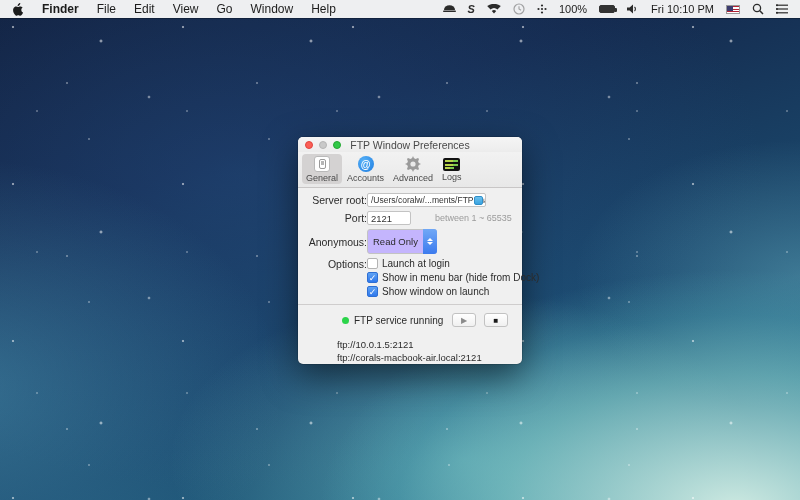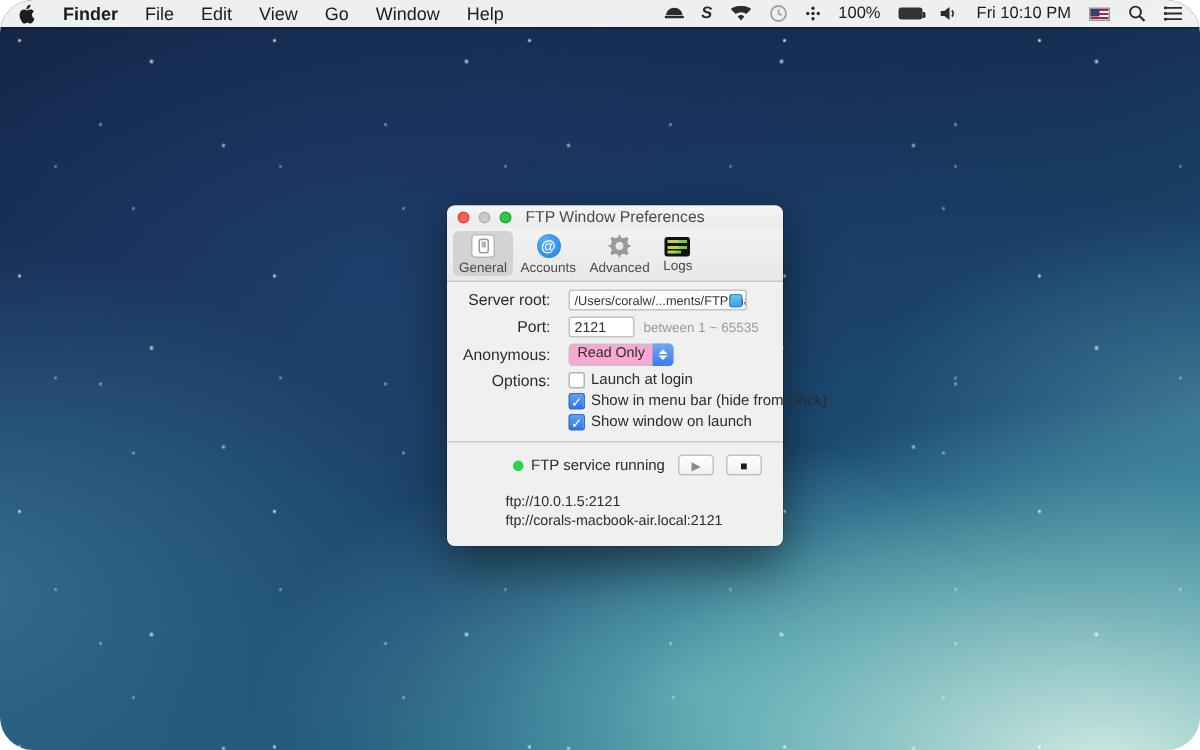--- a/index.html
+++ b/index.html
@@ -7,21 +7,20 @@
   body { font-family:"Liberation Sans", sans-serif; }
 
   .screen { position:relative; width:800px; height:500px; overflow:hidden;
     background:
       radial-gradient(ellipse 520px 300px at 92% 102%, rgba(215,240,230,0.95), rgba(140,210,205,0.55) 45%, rgba(90,180,190,0.25) 65%, transparent 80%),
       radial-gradient(ellipse 420px 240px at 58% 92%, rgba(120,200,200,0.55), transparent 70%),
       radial-gradient(ellipse 460px 330px at -5% 78%, rgba(80,160,190,0.5), transparent 70%),
       radial-gradient(ellipse 700px 420px at 30% 35%, rgba(45,95,155,0.35), transparent 75%),
       radial-gradient(ellipse 300px 180px at 100% 55%, rgba(120,190,205,0.35), transparent 75%),
       linear-gradient(160deg, #101d3a 0%, #14294d 30%, #1b4a6e 65%, #2a7a95 100%);
-    border-radius: 22px;
   }
   
   .stars { position:absolute; inset:0; pointer-events:none;
     background-image:
       radial-gradient(1px 1px at 13px 27px, rgba(255,255,255,.9), transparent 1.6px),
       radial-gradient(1px 1px at 67px 83px, rgba(255,255,255,.6), transparent 1.5px),
       radial-gradient(1.4px 1.4px at 101px 41px, rgba(255,255,255,.8), transparent 2px),
       radial-gradient(1px 1px at 37px 111px, rgba(255,255,255,.5), transparent 1.5px),
       radial-gradient(1.2px 1.2px at 149px 97px, rgba(255,255,255,.7), transparent 1.8px),
       radial-gradient(1px 1px at 89px 139px, rgba(255,255,255,.55), transparent 1.5px);
@@ -68,30 +67,30 @@
   .icon-accounts { width:16px; height:16px; border-radius:50%;
     background:radial-gradient(circle at 35% 30%, #55b0f7, #1f7de0); color:#fff;
     font-size:10px; font-weight:bold; display:flex; align-items:center; justify-content:center; }
   .icon-logs { width:17px; height:13px; margin-top:2px; background:#111; border-radius:2px; padding:2px 2px;
     display:flex; flex-direction:column; justify-content:space-between; }
   .icon-logs i { display:block; height:2px; background:linear-gradient(90deg,#b9d44b 60%, #7bc94c 60%); }
   .icon-logs i:last-child { width:70%; }
 
   .content { padding-top:5px; }
   .frow { display:flex; align-items:center; margin:0 0 4px 0; }
-  .flabel { width:69px; text-align:right; margin-right:12px; color:#2b2b2b; flex:none; }
+  .flabel { width:69px; text-align:right; margin-right:0; color:#2b2b2b; flex:none; }
   .tfield { background:#fff; border:1px solid #c3c3c3; border-radius:2px; height:14px;
     font-size:8.5px; color:#333; display:flex; align-items:center; padding:0 3px; }
   .serverroot { width:119px; position:relative; padding-right:14px; white-space:nowrap; overflow:hidden; }
   .pickbtn { position:absolute; right:2px; top:2px; width:9px; height:9px; border-radius:2px;
     background:linear-gradient(#6cc1ee,#39a3e0); border:0.5px solid #2f8fc9; }
   .portfield { width:44px; font-size:9.5px; }
-  .hint { color:#9b9b9b; font-size:9px; margin-left:6px; }
-  .popup { width:70px; height:15px; background:#f9a8d4; border:1px solid #c3c3c3; border-radius:3px;
-    display:flex; position:relative; font-size:9.5px; padding-left:5px; }
+  .hint { color:#9b9b9b; font-size:9px; margin-left:24px; }
+  .popup { width:70px; height:25px; background:#c4b5fd; border:1px solid #c3c3c3; border-radius:3px;
+    display:flex; align-items:center; position:relative; font-size:9.5px; padding-left:5px; }
   .popup .caps { position:absolute; right:-1px; top:-1px; bottom:-1px; width:14px; border-radius:0 3px 3px 0;
     background:linear-gradient(#70a8f6,#3c7bee); display:flex; flex-direction:column; align-items:center; justify-content:center; gap:1px; }
   .caps b { width:0; height:0; border-left:3px solid transparent; border-right:3px solid transparent; }
   .caps b.up { border-bottom:3px solid #fff; }
   .caps b.dn { border-top:3px solid #fff; }
 
   .help { color:#a8a8a8; font-size:9px; line-height:1.35; padding:3px 16px 6px 20px; }
 
   .orow { display:flex; align-items:flex-start; }
   .opts { display:flex; flex-direction:column; gap:3px; }

